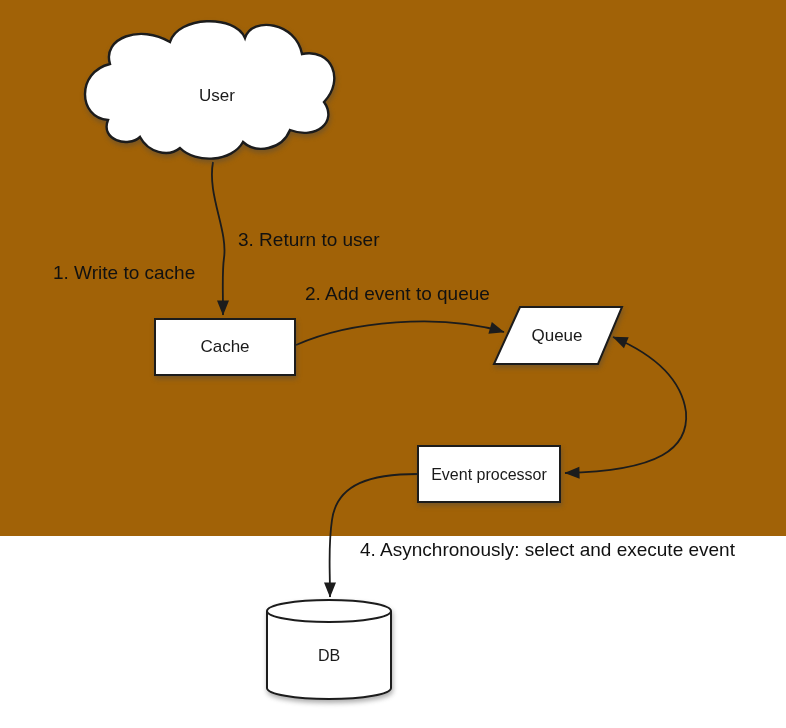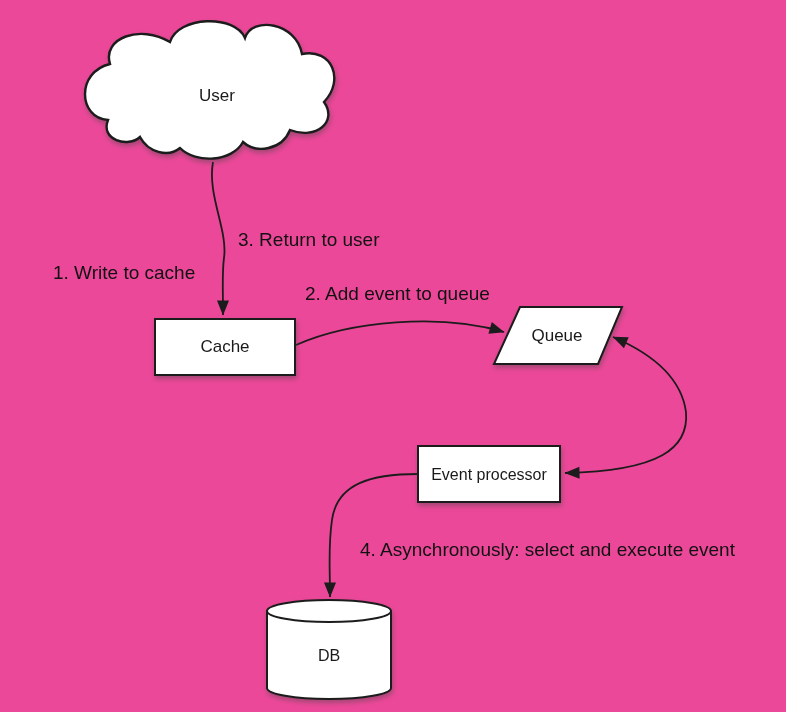--- a/index.html
+++ b/index.html
@@ -7,22 +7,22 @@
     padding: 0;
     background: #ffffff;
     width: 786px;
     height: 728px;
     overflow: hidden;
     font-family: "Liberation Sans", sans-serif;
   }
   .canvas-wrap {
     position: relative;
     width: 786px;
-    height: 712px;
-    background: #ec4899;
+    height: 536px;
+    background: #a16207;
   }
   svg { display: block; }
   .shape {
     fill: #ffffff;
     stroke: #1c1c1c;
     stroke-width: 2;
   }
   .shapes-layer {
     filter: drop-shadow(1px 3px 2.5px rgba(70,70,70,0.45));
   }

